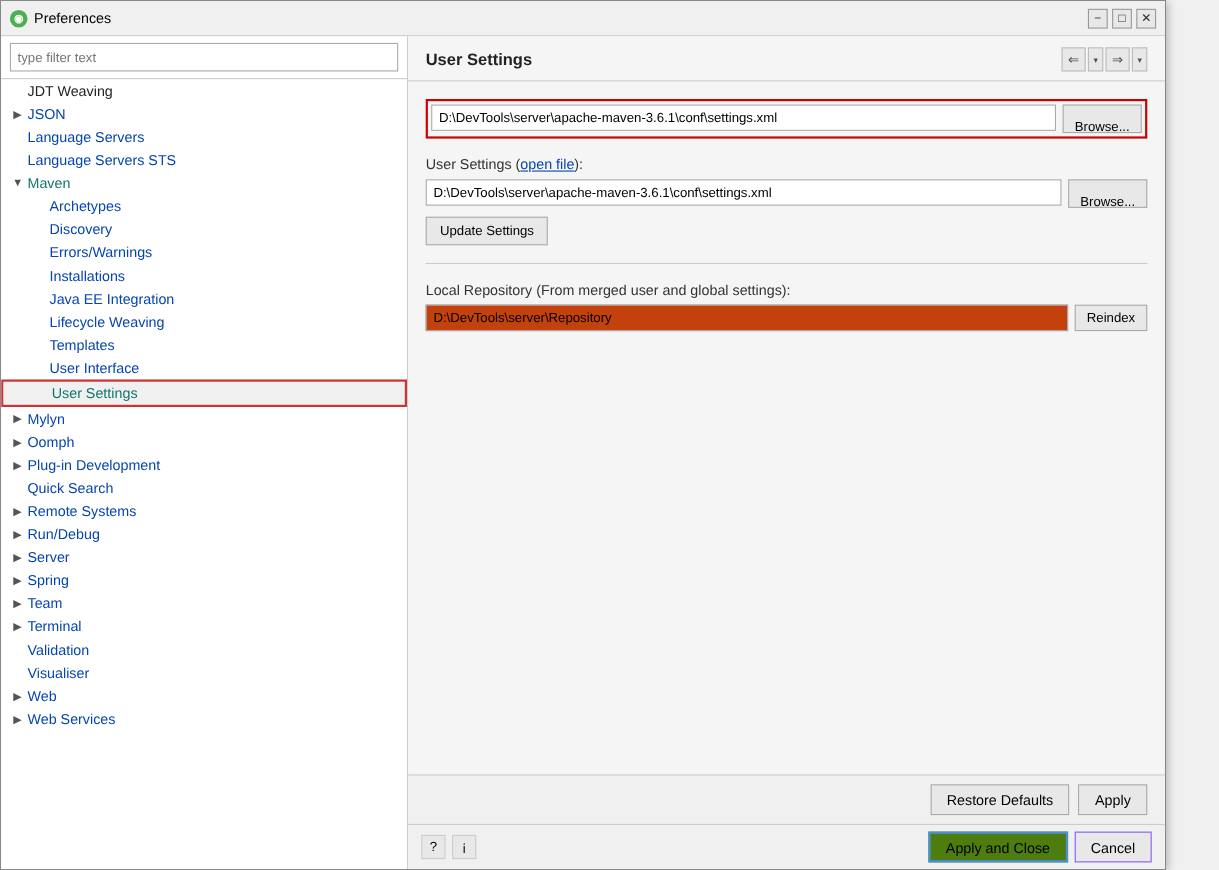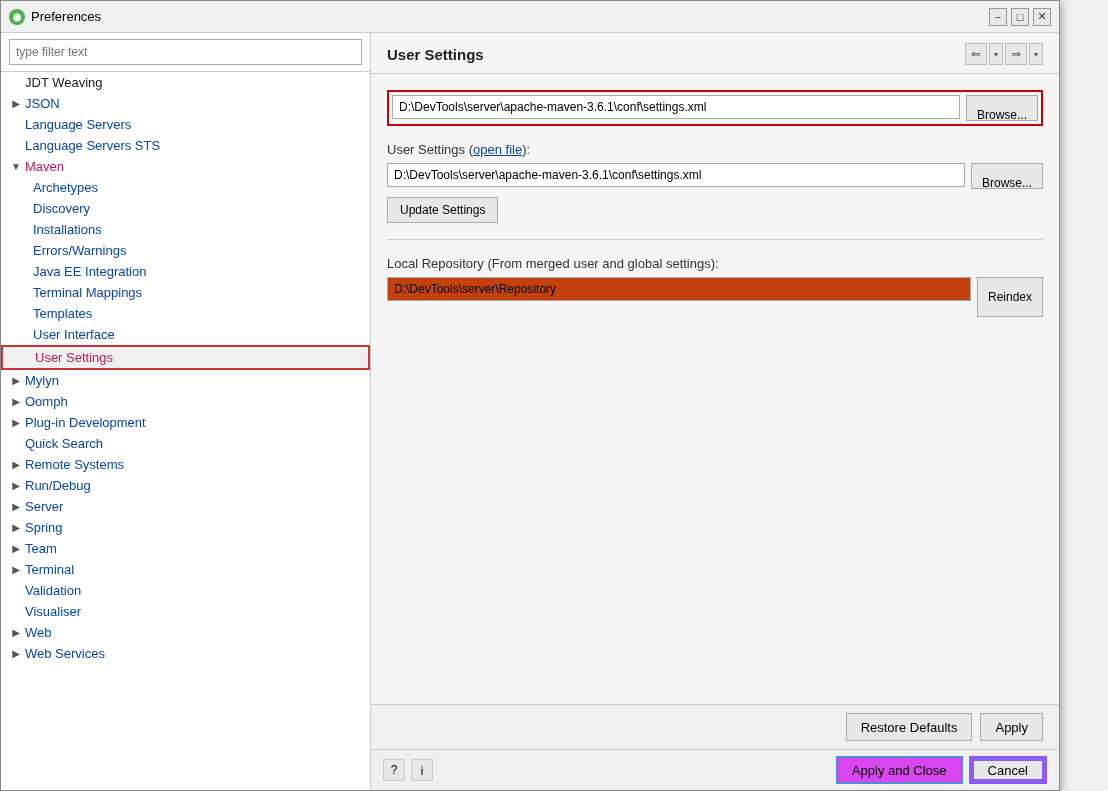--- a/index.html
+++ b/index.html
@@ -121,41 +121,41 @@
       color: #333;
       user-select: none;
     }
 
     .tree-item.selected {
       background: #e0e8f8;
       border: 1px solid #6699cc;
     }
 
     .tree-item.level-0 { padding-left: 8px; }
-    .tree-item.level-1 { padding-left: 16px; align-items: center; }
+    .tree-item.level-1 { padding-left: 28px; align-items: center; }
 
     .expand-icon {
       width: 14px;
       height: 14px;
       display: inline-flex;
       align-items: center;
       justify-content: center;
       font-size: 10px;
       color: #555;
       margin-right: 2px;
       flex-shrink: 0;
     }
 
     .item-label {
       font-size: 13px;
       color: #0645ad;
     }
 
     .item-label.dark { color: #222; }
-    .item-label.black { color: #be185d; }
+    .item-label.black { color: #0f766e; }
 
     
     .right-panel {
       flex: 1;
       display: flex;
       flex-direction: column;
       background: #f5f5f5;
     }
 
     .panel-header {
@@ -268,21 +268,21 @@
       margin-top: 8px;
     }
 
     .divider {
       height: 1px;
       background: #ccc;
       margin: 16px 0;
     }
 
     .reindex-btn {
-      height: 40px;
+      height: 24px;
       padding: 0 10px;
       border: 1px solid #aaa;
       background: #e8e8e8;
       cursor: pointer;
       font-size: 12px;
     }
 
     
     .bottom-bar {
       padding: 8px 16px;
@@ -342,29 +342,29 @@
 
     .footer-action-btns {
       display: flex;
       gap: 6px;
     }
 
     .apply-close-btn {
       height: 28px;
       padding: 0 14px;
       border: 2px solid #4a90d9;
-      background: #d946ef;
+      background: #4d7c0f;
       cursor: pointer;
       font-size: 13px;
     }
 
     .cancel-btn {
       height: 28px;
       padding: 0 14px;
-      border: 5px solid #8b5cf6;
+      border: 1px solid #8b5cf6;
       background: #e8e8e8;
       cursor: pointer;
       font-size: 13px;
     }
 
     
     .tree-container::-webkit-scrollbar { width: 12px; }
     .tree-container::-webkit-scrollbar-track { background: #f0f0f0; }
     .tree-container::-webkit-scrollbar-thumb { background: #c0c0c0; border: 1px solid #aaa; }
   </style>
@@ -423,36 +423,36 @@
           <span class="item-label">Archetypes</span>
         </div>
 
         <div class="tree-item level-1">
           <span class="expand-icon"></span>
           <span class="item-label">Discovery</span>
         </div>
 
         <div class="tree-item level-1">
           <span class="expand-icon"></span>
+          <span class="item-label">Errors/Warnings</span>
+        </div>
+
+        <div class="tree-item level-1">
+          <span class="expand-icon"></span>
           <span class="item-label">Installations</span>
         </div>
 
         <div class="tree-item level-1">
           <span class="expand-icon"></span>
-          <span class="item-label">Errors/Warnings</span>
-        </div>
-
-        <div class="tree-item level-1">
-          <span class="expand-icon"></span>
           <span class="item-label">Java EE Integration</span>
         </div>
 
         <div class="tree-item level-1">
           <span class="expand-icon"></span>
-          <span class="item-label">Terminal Mappings</span>
+          <span class="item-label">Lifecycle Weaving</span>
         </div>
 
         <div class="tree-item level-1">
           <span class="expand-icon"></span>
           <span class="item-label">Templates</span>
         </div>
 
         <div class="tree-item level-1">
           <span class="expand-icon"></span>
           <span class="item-label">User Interface</span>

